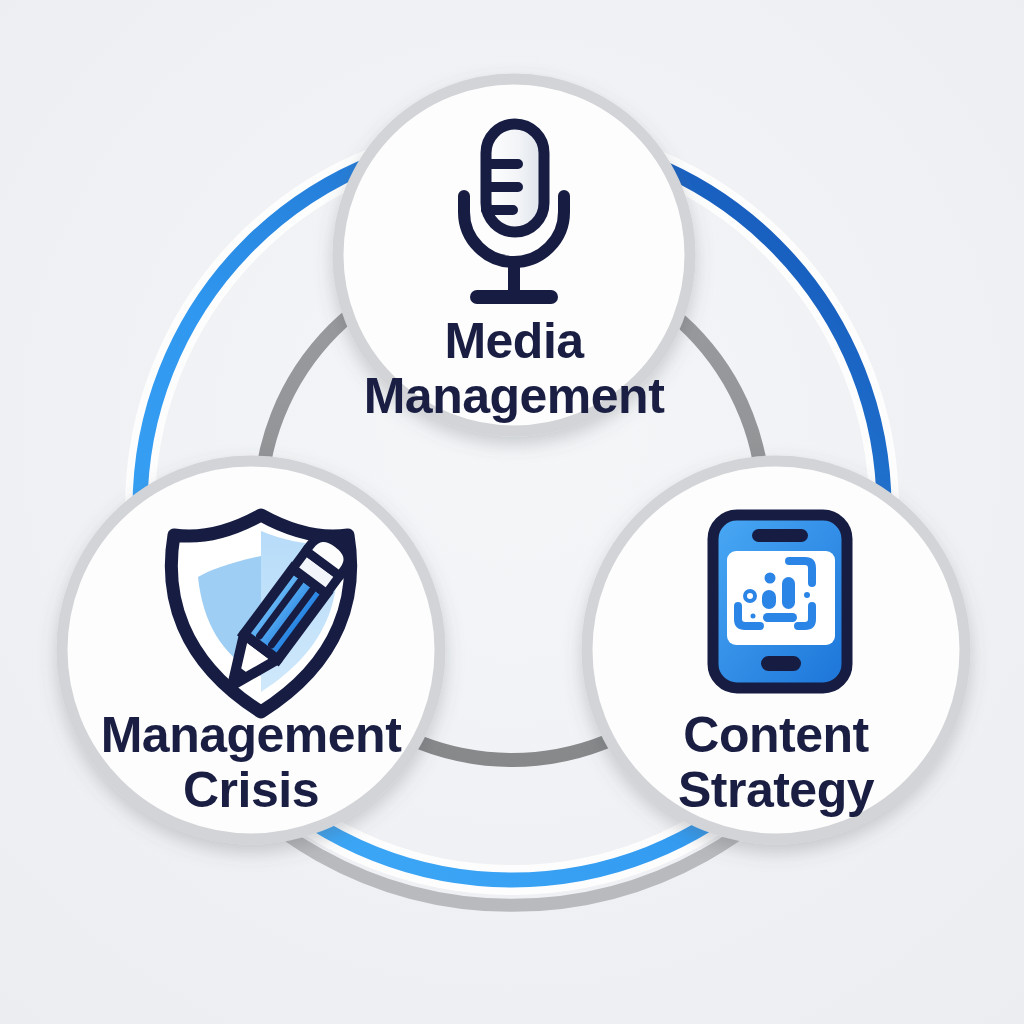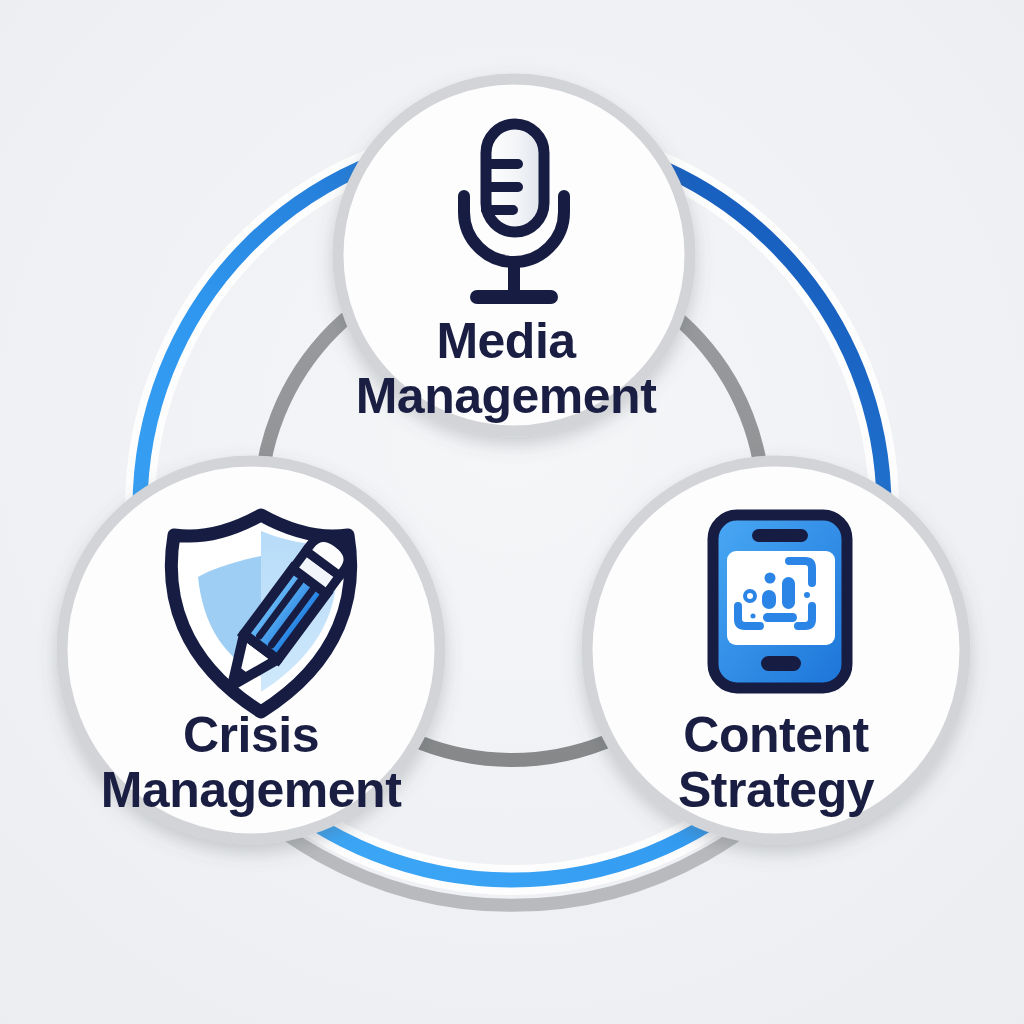--- a/index.html
+++ b/index.html
@@ -114,28 +114,28 @@
           <rect x="782" y="577" width="13" height="32" rx="6.5" stroke="none"></rect>
           <rect x="763" y="613" width="34" height="9" rx="4.5" stroke="none"></rect>
           <circle cx="750" cy="596" r="5" fill="#ffffff" stroke-width="4"></circle>
           <circle cx="753" cy="616" r="2.5" stroke="none"></circle>
           <circle cx="807" cy="595" r="3" stroke="none"></circle>
         </g>
       </g>
     </g>
   </svg>
 
-  <div class="label" style="left:256px;top:314px;width:500px;">
+  <div class="label" style="left:264px;top:314px;width:500px;">
     <span class="line">Media</span>
     <span class="line">Management</span>
   </div>
 
   <div class="label" style="left:1px;top:708px;width:500px;">
+    <span class="line">Management</span>
     <span class="line">Crisis</span>
-    <span class="line">Management</span>
   </div>
 
   <div class="label" style="left:526px;top:708px;width:500px;">
     <span class="line">Content</span>
     <span class="line">Strategy</span>
   </div>
 
 </div>
 
 </body></html>

